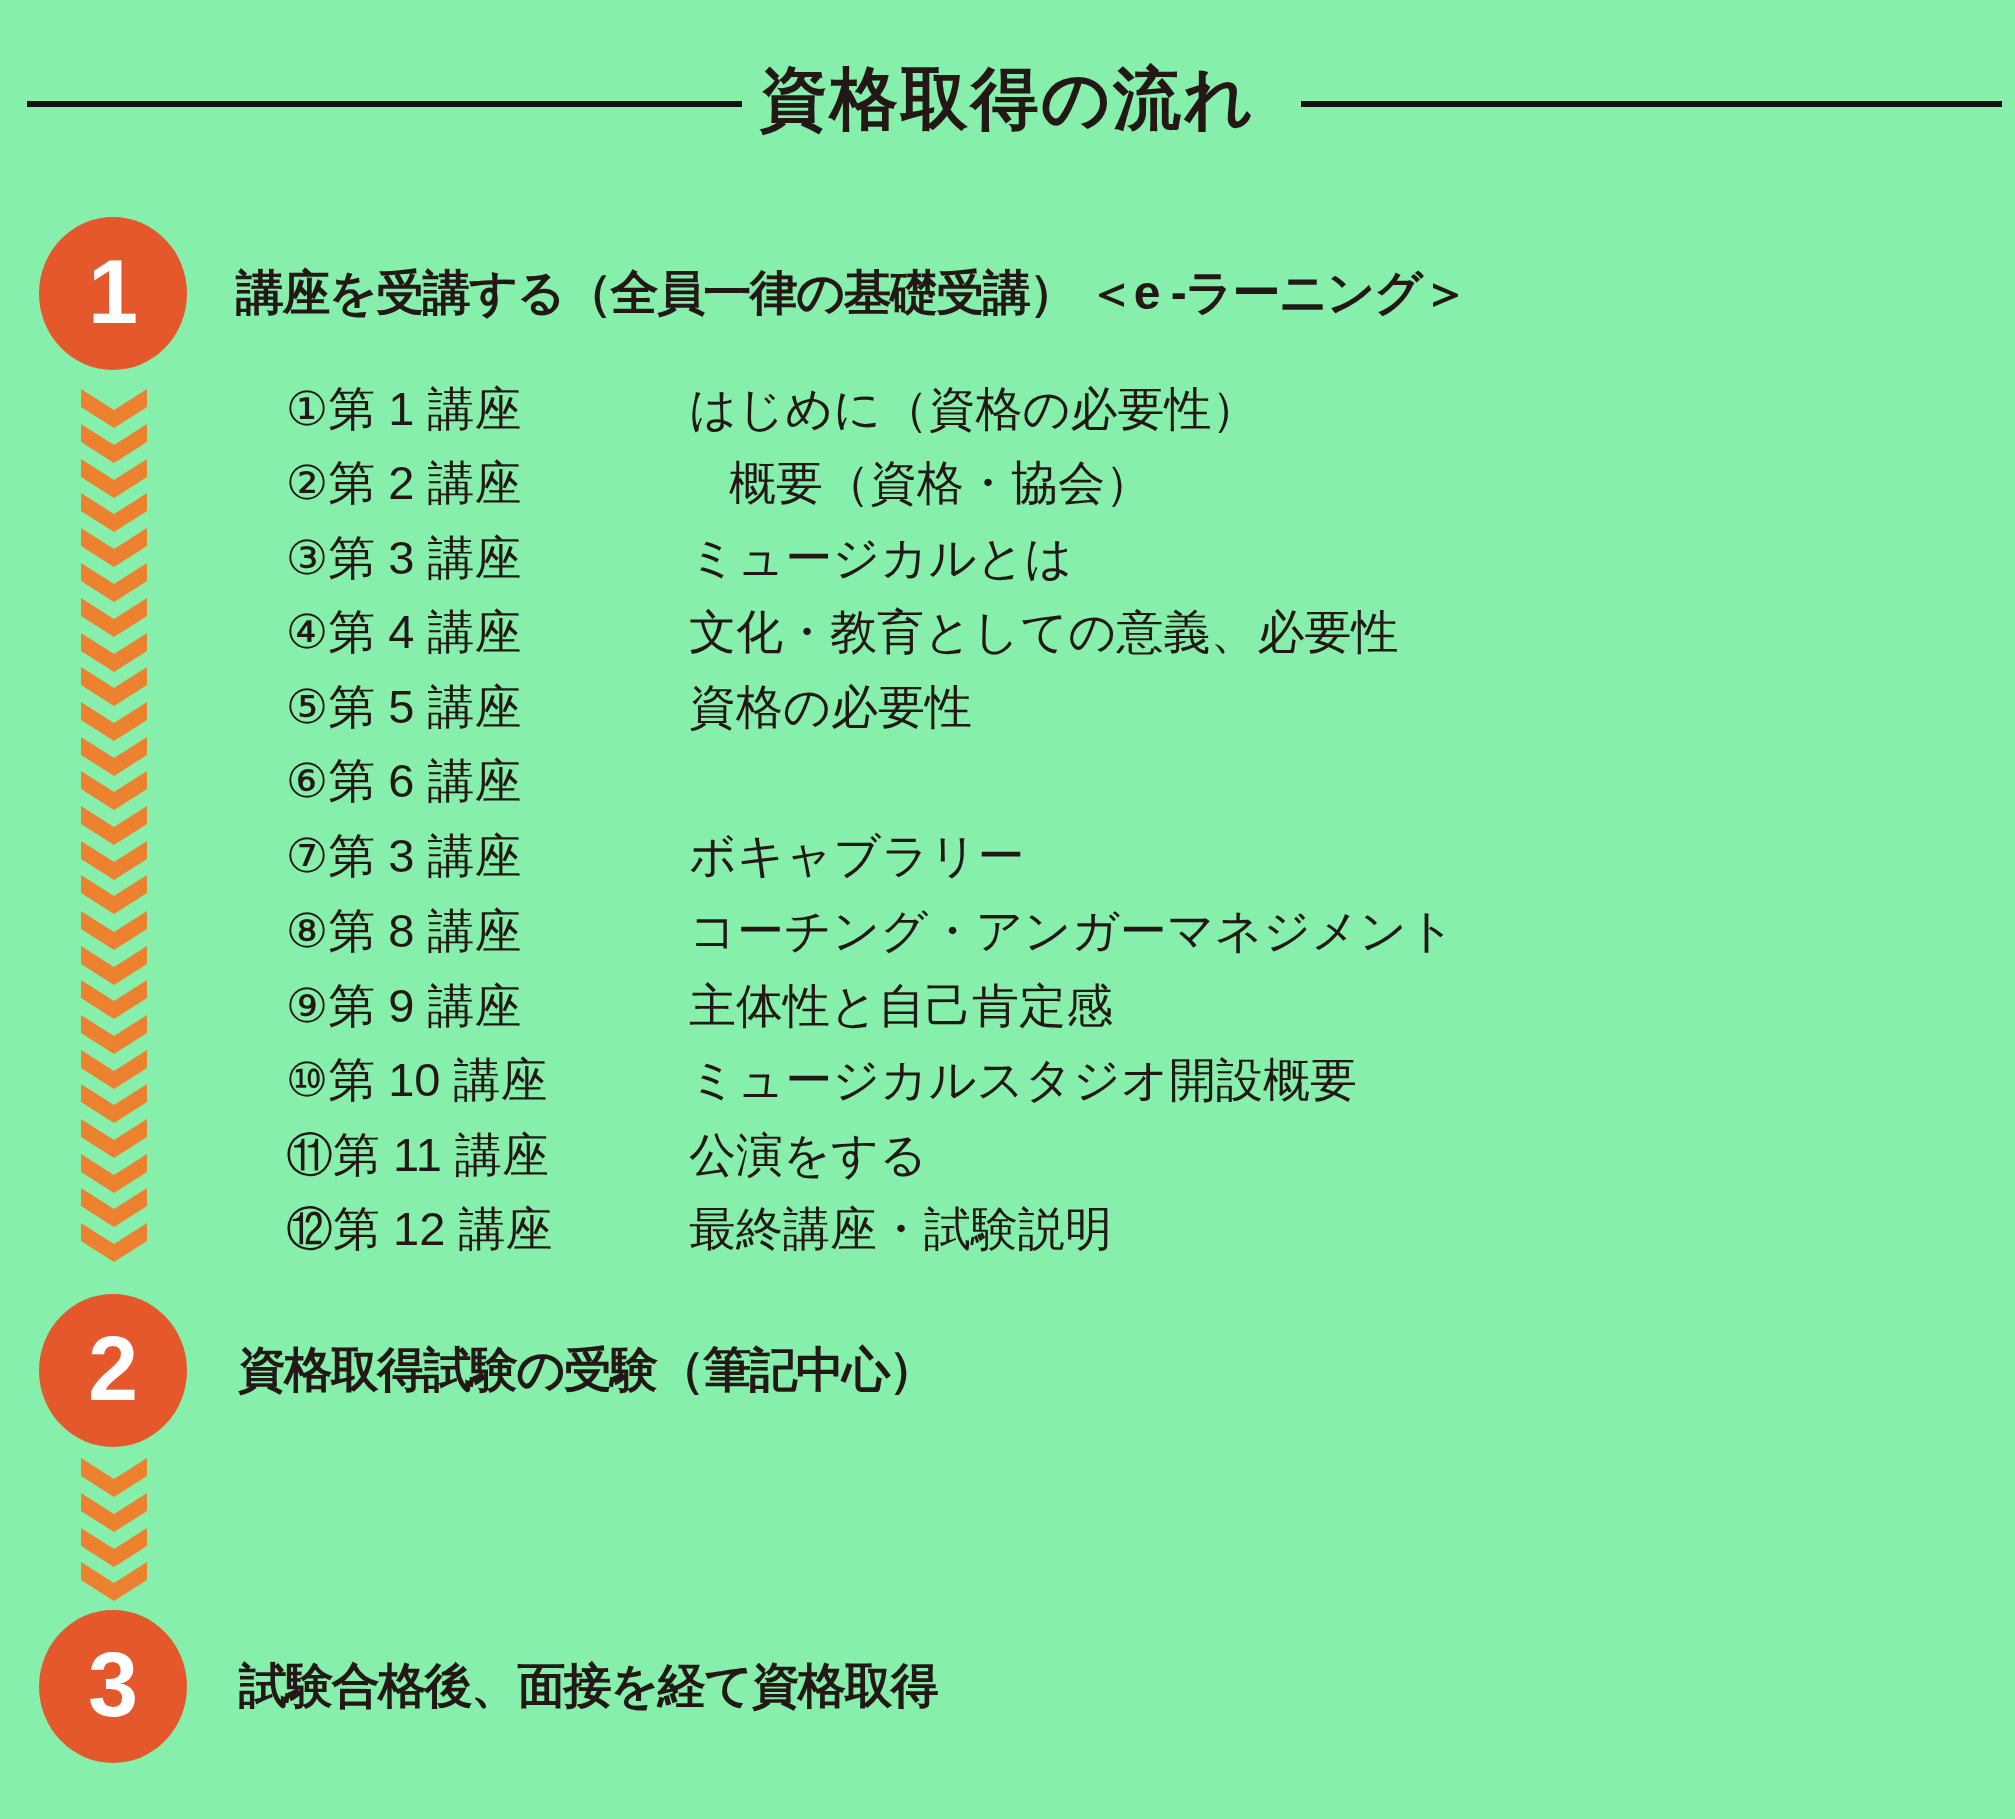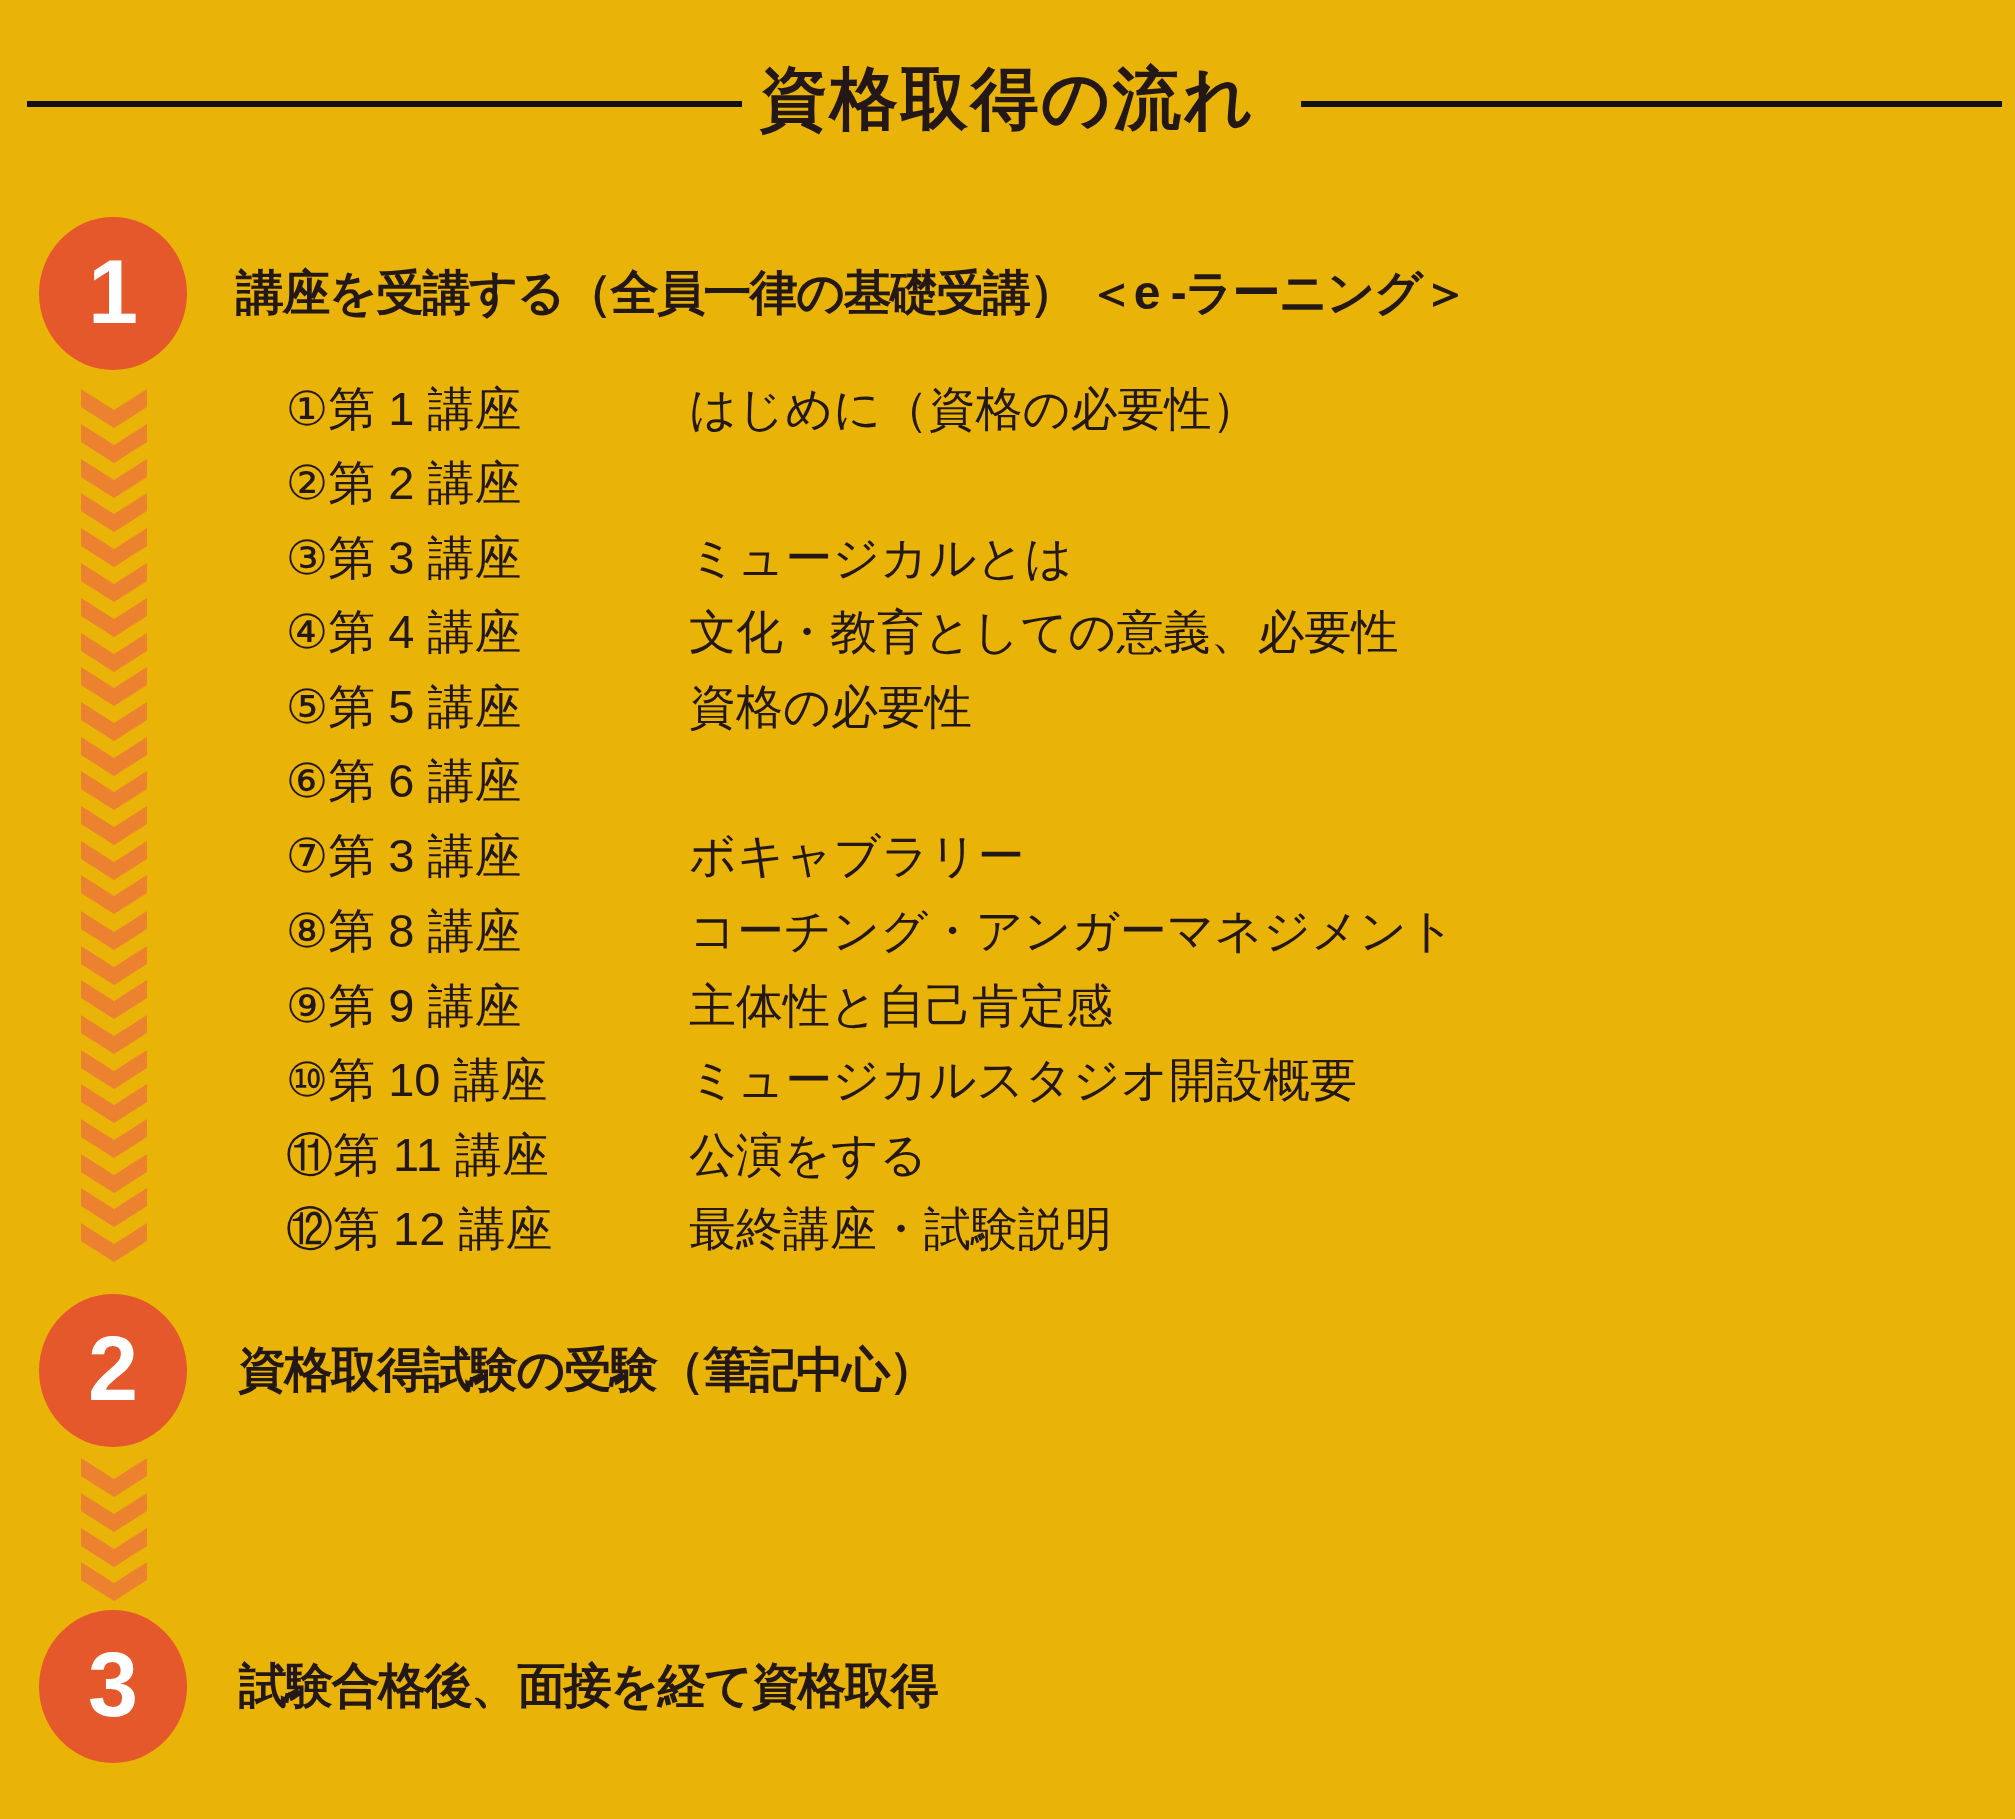--- a/index.html
+++ b/index.html
@@ -4,21 +4,21 @@
 <style>
   html, body {
     margin: 0;
     padding: 0;
     background: #ffffff;
   }
   .page {
     position: relative;
     width: 2015px;
     height: 1819px;
-    background: #eab308;
+    background: #86efac;
     overflow: hidden;
     font-family: "Liberation Sans", "DejaVu Sans", sans-serif;
     color: var(--text-color, #231815);
   }
   .rule {
     position: absolute;
     height: 5.6px;
     background: var(--rule-color, #111111);
   }
   .rule-left  { left: 27px;   top: 101px; width: 715px; }
@@ -146,20 +146,21 @@
       <div class="chevron" style="top: 1528px;"></div>
       <div class="chevron" style="top: 1562px;"></div>
     </div>
   <ul id="course-list" class="course-list">
       <li class="course-row" style="top: 378px;">
         <span class="course-label">①第 1 講座</span>
         <span class="course-title">はじめに（資格の必要性）</span>
       </li>
       <li class="course-row" style="top: 452px; gap: 40px;">
         <span class="course-label">②第 2 講座</span>
+        <span class="course-title">概要（資格・協会）</span>
       </li>
       <li class="course-row" style="top: 527px;">
         <span class="course-label">③第 3 講座</span>
         <span class="course-title">ミュージカルとは</span>
       </li>
       <li class="course-row" style="top: 601px;">
         <span class="course-label">④第 4 講座</span>
         <span class="course-title">文化・教育としての意義、必要性</span>
       </li>
       <li class="course-row" style="top: 676px;">

